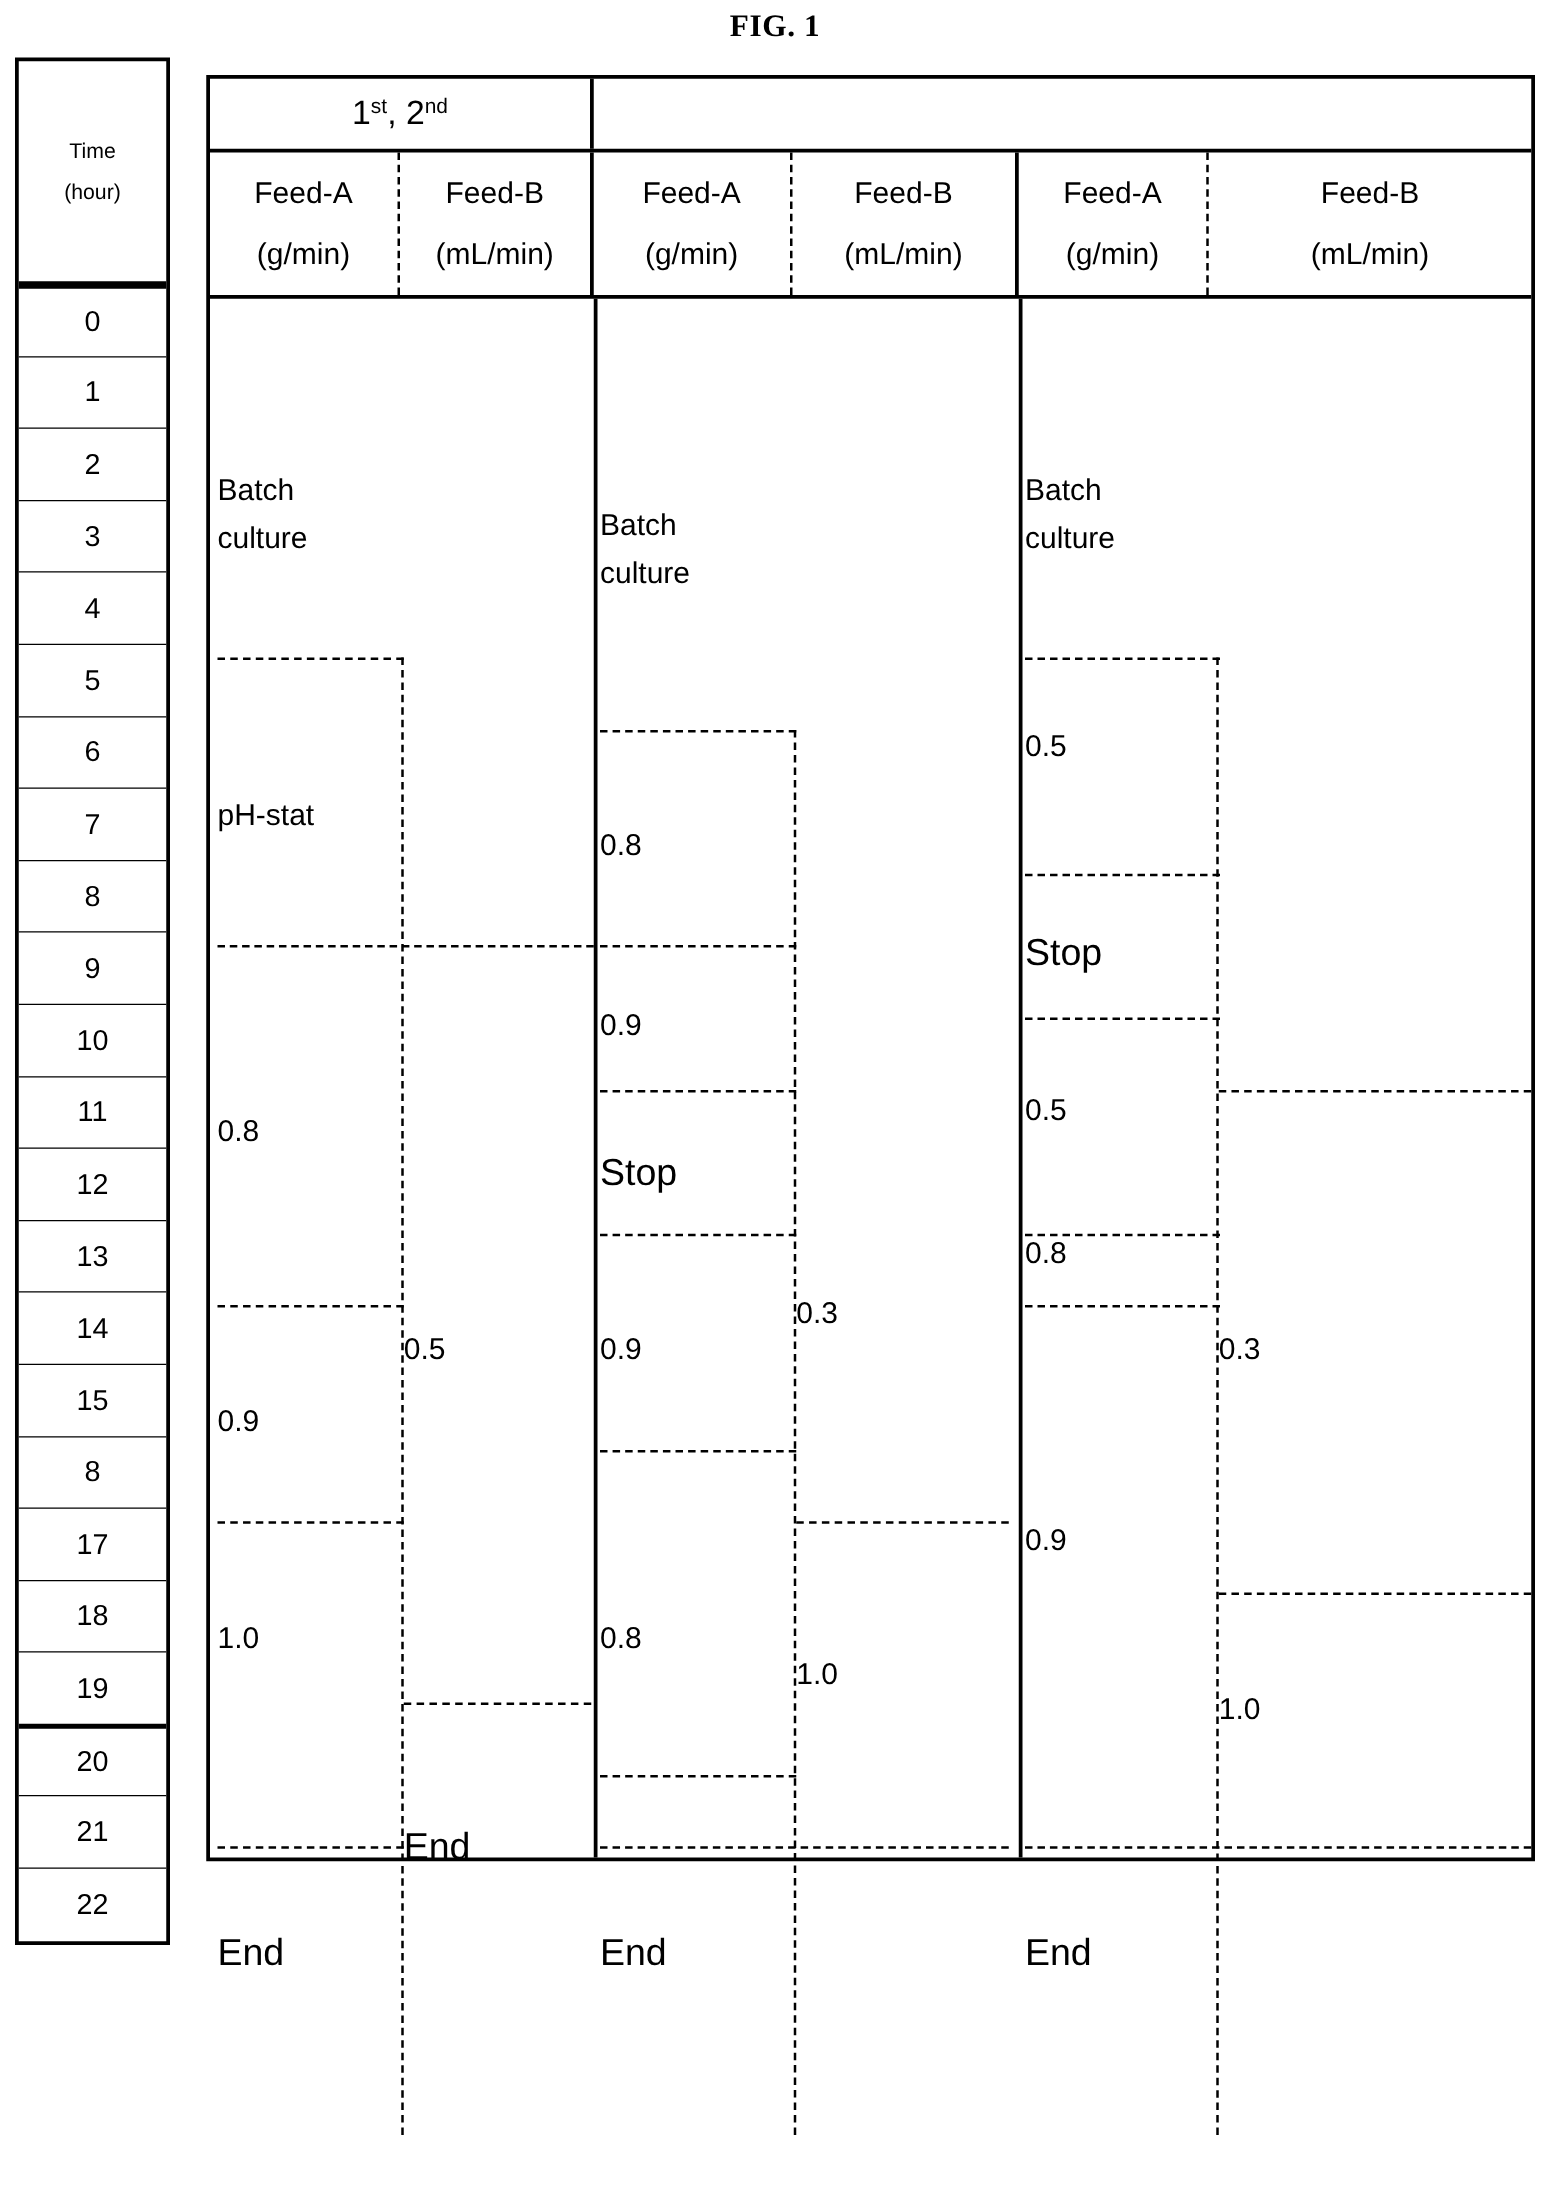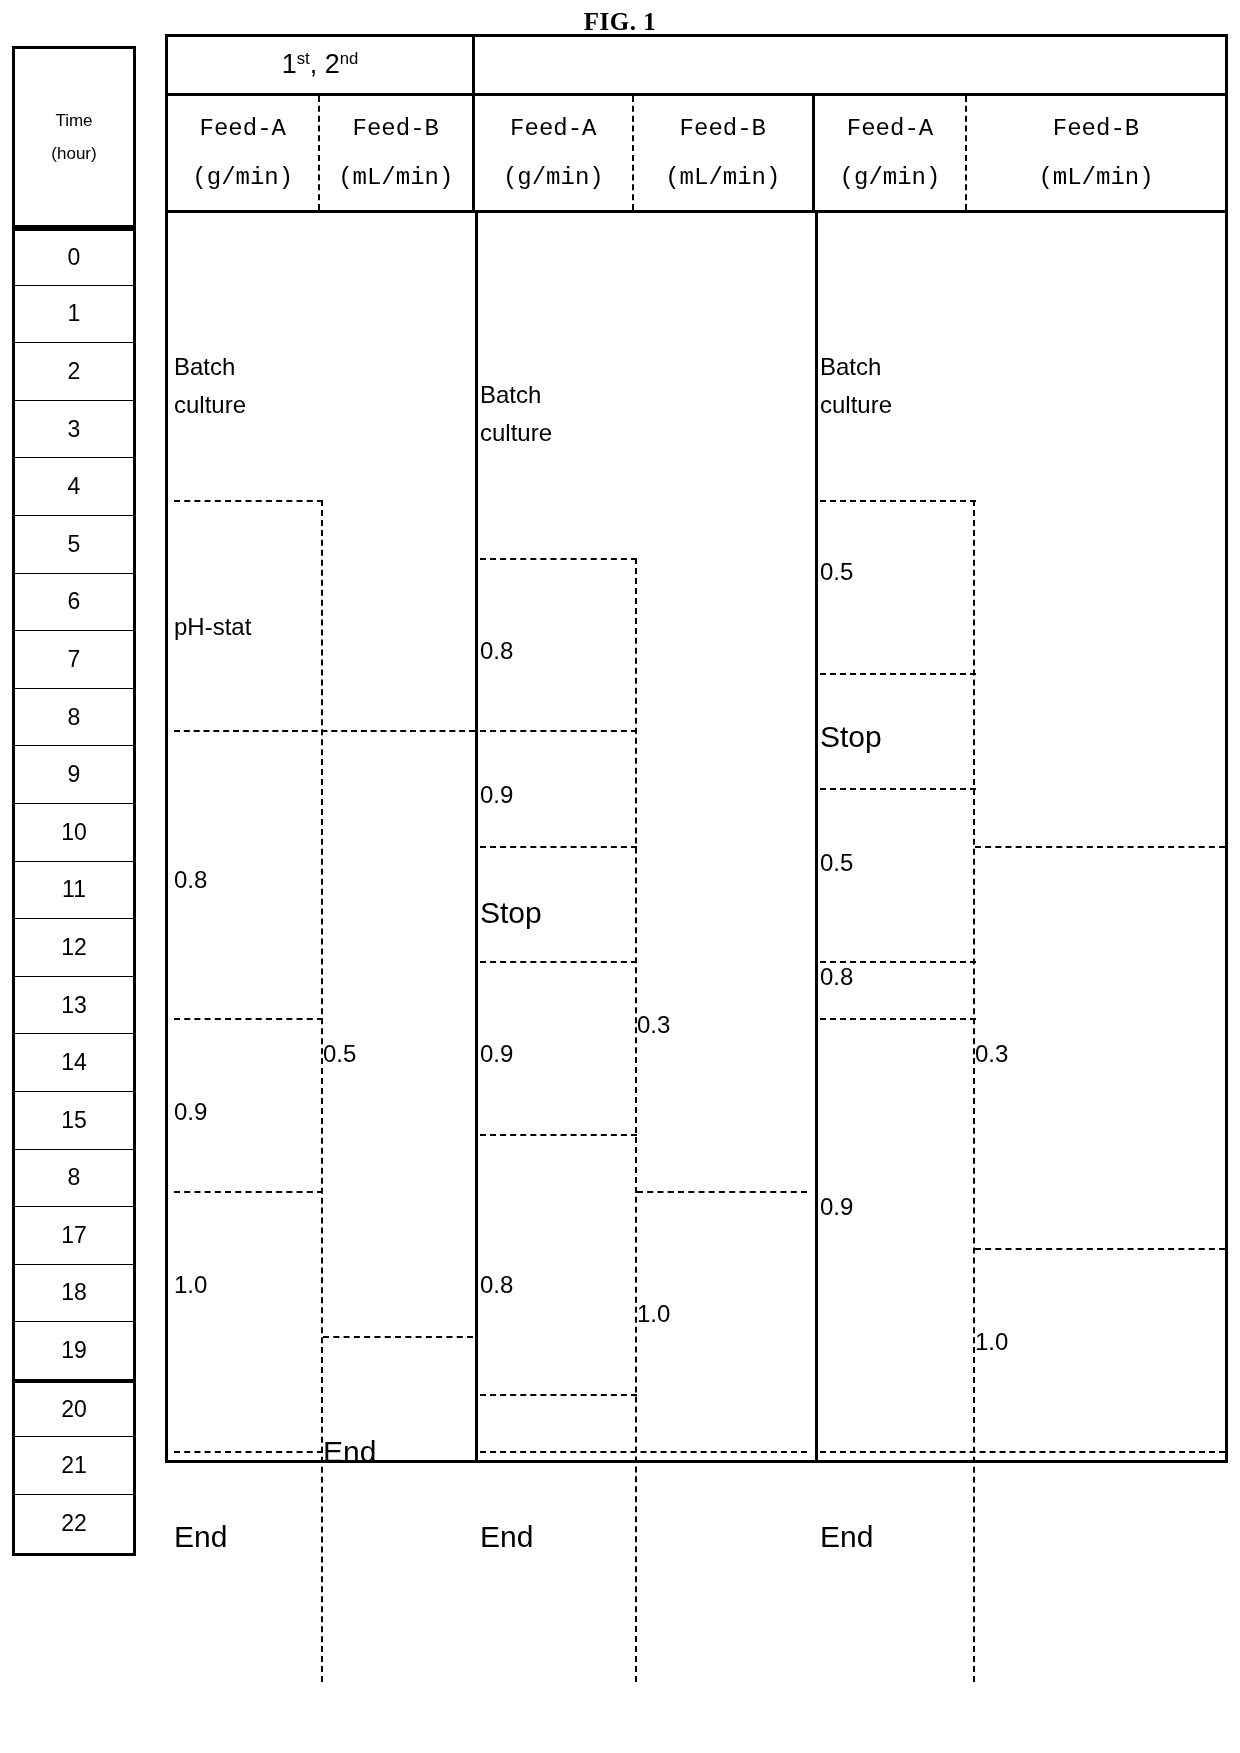--- a/index.html
+++ b/index.html
@@ -68,21 +68,21 @@
     justify-content: center;
     font-size: 23px;
   }
   .time-row.thick-top { border-top: 3.5px solid #000; }
   .time-row.last { border-bottom: none; }
 
   
   #main-table {
     position: absolute;
     left: 165px;
-    top: 34px;
+    top: 60px;
     width: 1063px;
     height: 1429px;
     border: 3px solid #000;
     box-sizing: border-box;
   }
 
   
   #group-head {
     position: absolute;
     left: 0; top: 0;
@@ -104,21 +104,20 @@
 
   
   #feed-head {
     position: absolute;
     left: 0; top: 59px;
     width: 100%;
     height: 117px;
     box-sizing: border-box;
     border-bottom: 3.5px solid #000;
     display: flex;
-    font-family: Liberation Mono, monospace;
   }
   .feed-group {
     display: flex;
     box-sizing: border-box;
   }
   .feed-group.sep { border-right: 3px solid #000; }
   .feed-cell {
     display: flex;
     flex-direction: column;
     align-items: center;

